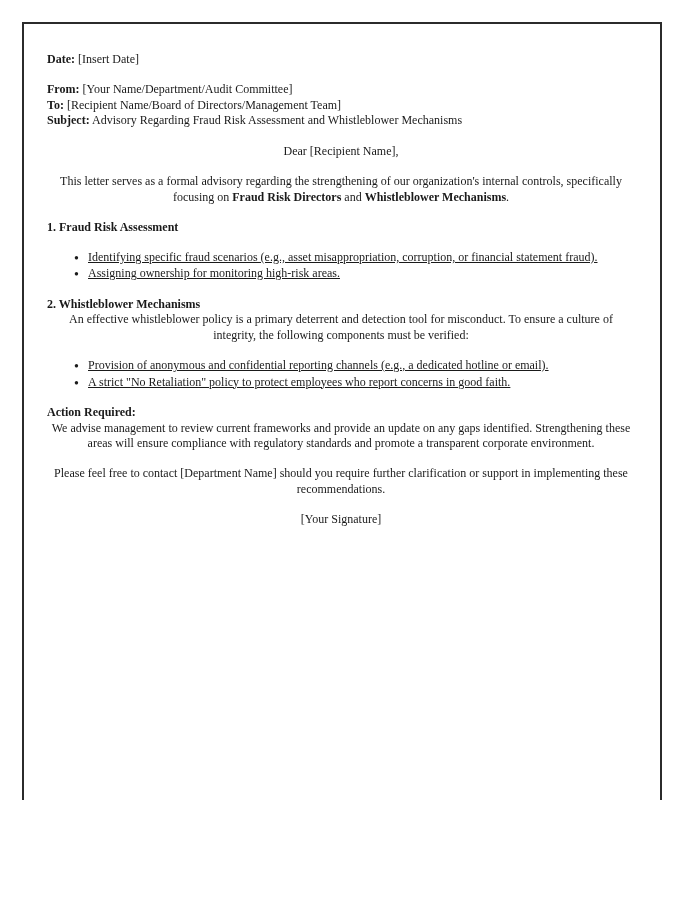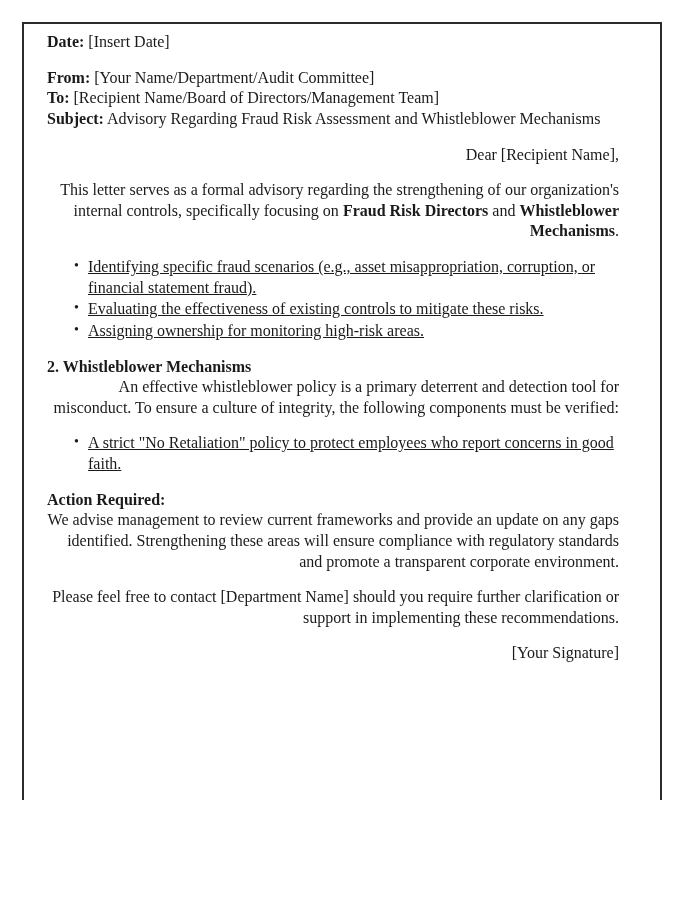--- a/index.html
+++ b/index.html
@@ -27,40 +27,40 @@
     border-left: 2px solid #2b2b2b;
     border-right: 2px solid #2b2b2b;
     border-bottom: none;
     box-sizing: border-box;
     pointer-events: none;
   }
 
   .letter {
     position: absolute;
     left: 47px;
-    top: 32px;
+    top: 52px;
     width: 588px;
-    font-size: 16px;
+    font-size: 12px;
     line-height: 1.29;
   }
 
   .block { margin: 0 0 15px 0; }
 
   .line { display: block; }
 
   b, .b { font-weight: bold; }
 
   .heading {
     font-weight: bold;
     margin: 0;
   }
 
   p.para {
-    margin: 0 16px 15px 0;
-    text-align: right;
+    margin: 0 0 15px 0;
+    text-align: center;
   }
 
   p.para.after-heading { margin-top: 0; }
 
   ul.bullets {
     margin: 14px 0 15px 0;
     padding-left: 41px;
     list-style: none;
   }
   ul.bullets li {
@@ -94,31 +94,32 @@
     <span class="line"><b>From:</b> <span>[Your Name/Department/Audit Committee]</span></span>
     <span class="line"><b>To:</b> <span>[Recipient Name/Board of Directors/Management Team]</span></span>
     <span class="line"><b>Subject:</b> <span>Advisory Regarding Fraud Risk Assessment and Whistleblower Mechanisms</span></span>
   </div>
 
   <p class="para">Dear [Recipient Name],</p>
 
   <p class="para"><span>This letter serves as a formal advisory regarding the strengthening of our organization's internal controls, specifically focusing on </span><b>Fraud Risk Directors</b><span> and </span><b>Whistleblower Mechanisms</b><span>.</span></p>
 
   <div>
+    <div class="heading">1. Fraud Risk Assessment</div>
     <ul class="bullets">
       <li>Identifying specific fraud scenarios (e.g., asset misappropriation, corruption, or financial statement fraud).</li>
-      <li>Evaluating the effectiveness of existing controls to mitigate these risks.</li>
       <li>Assigning ownership for monitoring high-risk areas.</li>
     </ul>
   </div>
 
   <div>
     <div class="heading">2. Whistleblower Mechanisms</div>
     <p class="para after-heading">An effective whistleblower policy is a primary deterrent and detection tool for misconduct. To ensure a culture of integrity, the following components must be verified:</p>
     <ul class="bullets">
+      <li>Provision of anonymous and confidential reporting channels (e.g., a dedicated hotline or email).</li>
       <li>A strict "No Retaliation" policy to protect employees who report concerns in good faith.</li>
     </ul>
   </div>
 
   <div>
     <div class="heading">Action Required:</div>
     <p class="para after-heading">We advise management to review current frameworks and provide an update on any gaps identified. Strengthening these areas will ensure compliance with regulatory standards and promote a transparent corporate environment.</p>
   </div>
 
   <p class="para">Please feel free to contact [Department Name] should you require further clarification or support in implementing these recommendations.</p>

